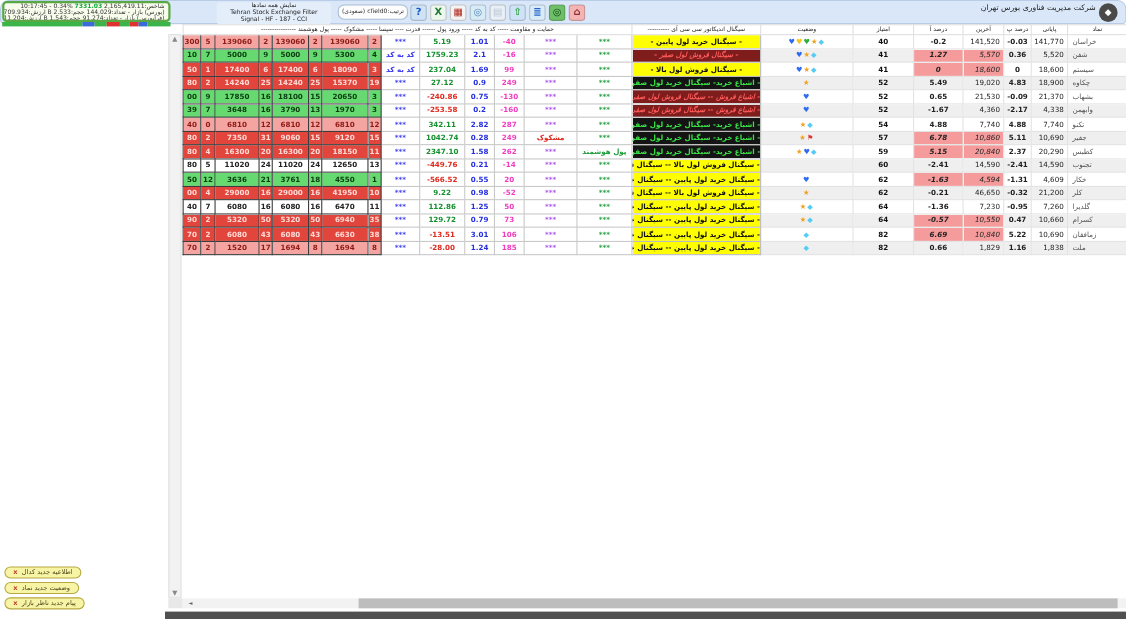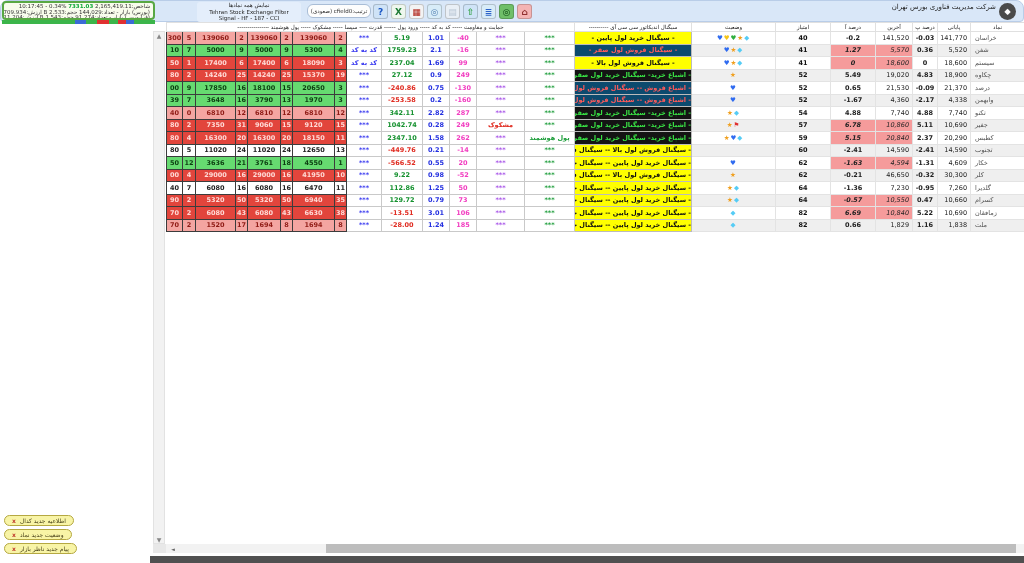--- a/index.html
+++ b/index.html
@@ -67,21 +67,21 @@
   .kbk  { color:#3b3bf0; }
   .blue { color:#2430e0; }
   .mag  { color:#f23cc0; }
   .purp { color:#a855e8; }
   .grn  { color:#1f9e3c; }
   .pos  { color:#15912f; }
   .neg  { color:#e02b20; }
   .zero { color:#222; }
   .sigcell { direction:rtl; font-size:5.8px; font-weight:bold; border:1px solid #bbb; }
   .sig-y  { background:#ffff00; color:#111; }
-  .sig-br { background:#0c4a6e; color:#ff5b5b; }
+  .sig-br { background:#7f1d1d; color:#ff5b5b;font-style:italic; }
   .sig-bg { background:#141414; color:#39e245; }
   .rt { border:1px solid #e3e3e3; background:#fff; color:#222; font-size:6px; }
   .rt.odd, .stat.odd { background:#efefef; }
   .stat { border:1px solid #e3e3e3; background:#fff; font-size:8px; letter-spacing:1px; }
   .score { font-weight:bold; color:#111; }
   .pct { font-weight:bold; }
   .prc { text-align:right; padding-right:3px; }
   .sym { direction:rtl; text-align:left; padding-left:4px; color:#555; font-size:6.5px; }
   .hl { background:#f59b9b !important;font-style:italic; }
 
@@ -297,21 +297,21 @@
           <td class="wcell mag">-130</td>
           <td class="wcell purp">***</td>
           <td class="wcell grn">***</td>
           <td class="sigcell sig-br">- اشباع فروش -- سیگنال فروش لول صفر -</td>
           <td class="stat"><span style="color: rgb(47, 107, 240);">♥</span></td>
           <td class="rt score">52</td>
           <td class="rt pct pos">0.65</td>
           <td class="rt prc">21,530</td>
           <td class="rt pct neg">-0.09</td>
           <td class="rt prc">21,370</td>
-          <td class="rt sym">درصد</td>
+          <td class="rt sym">بشهاب</td>
         </tr>
         <tr class="data">
           <td class="num rc-green">39</td>
           <td class="num rc-green">7</td>
           <td class="num rc-green">3648</td>
           <td class="num rc-green">16</td>
           <td class="num rc-green">3790</td>
           <td class="num rc-green">13</td>
           <td class="num rc-green">1970</td>
           <td class="num rc-green">3</td>
@@ -464,21 +464,21 @@
           <td class="wcell blue">0.98</td>
           <td class="wcell mag">-52</td>
           <td class="wcell purp">***</td>
           <td class="wcell grn">***</td>
           <td class="sigcell sig-y">- سیگنال فروش لول بالا -- سیگنال فروش لول صفر</td>
           <td class="stat odd"><span style="color: rgb(240, 160, 32);">★</span></td>
           <td class="rt score odd">62</td>
           <td class="rt pct neg odd">-0.21</td>
           <td class="rt prc odd">46,650</td>
           <td class="rt pct neg odd">-0.32</td>
-          <td class="rt prc odd">30,300</td>
+          <td class="rt prc odd">21,200</td>
           <td class="rt sym odd">کلر</td>
         </tr>
         <tr class="data">
           <td class="num rc-white">40</td>
           <td class="num rc-white">7</td>
           <td class="num rc-white">6080</td>
           <td class="num rc-white">16</td>
           <td class="num rc-white">6080</td>
           <td class="num rc-white">16</td>
           <td class="num rc-white">6470</td>

